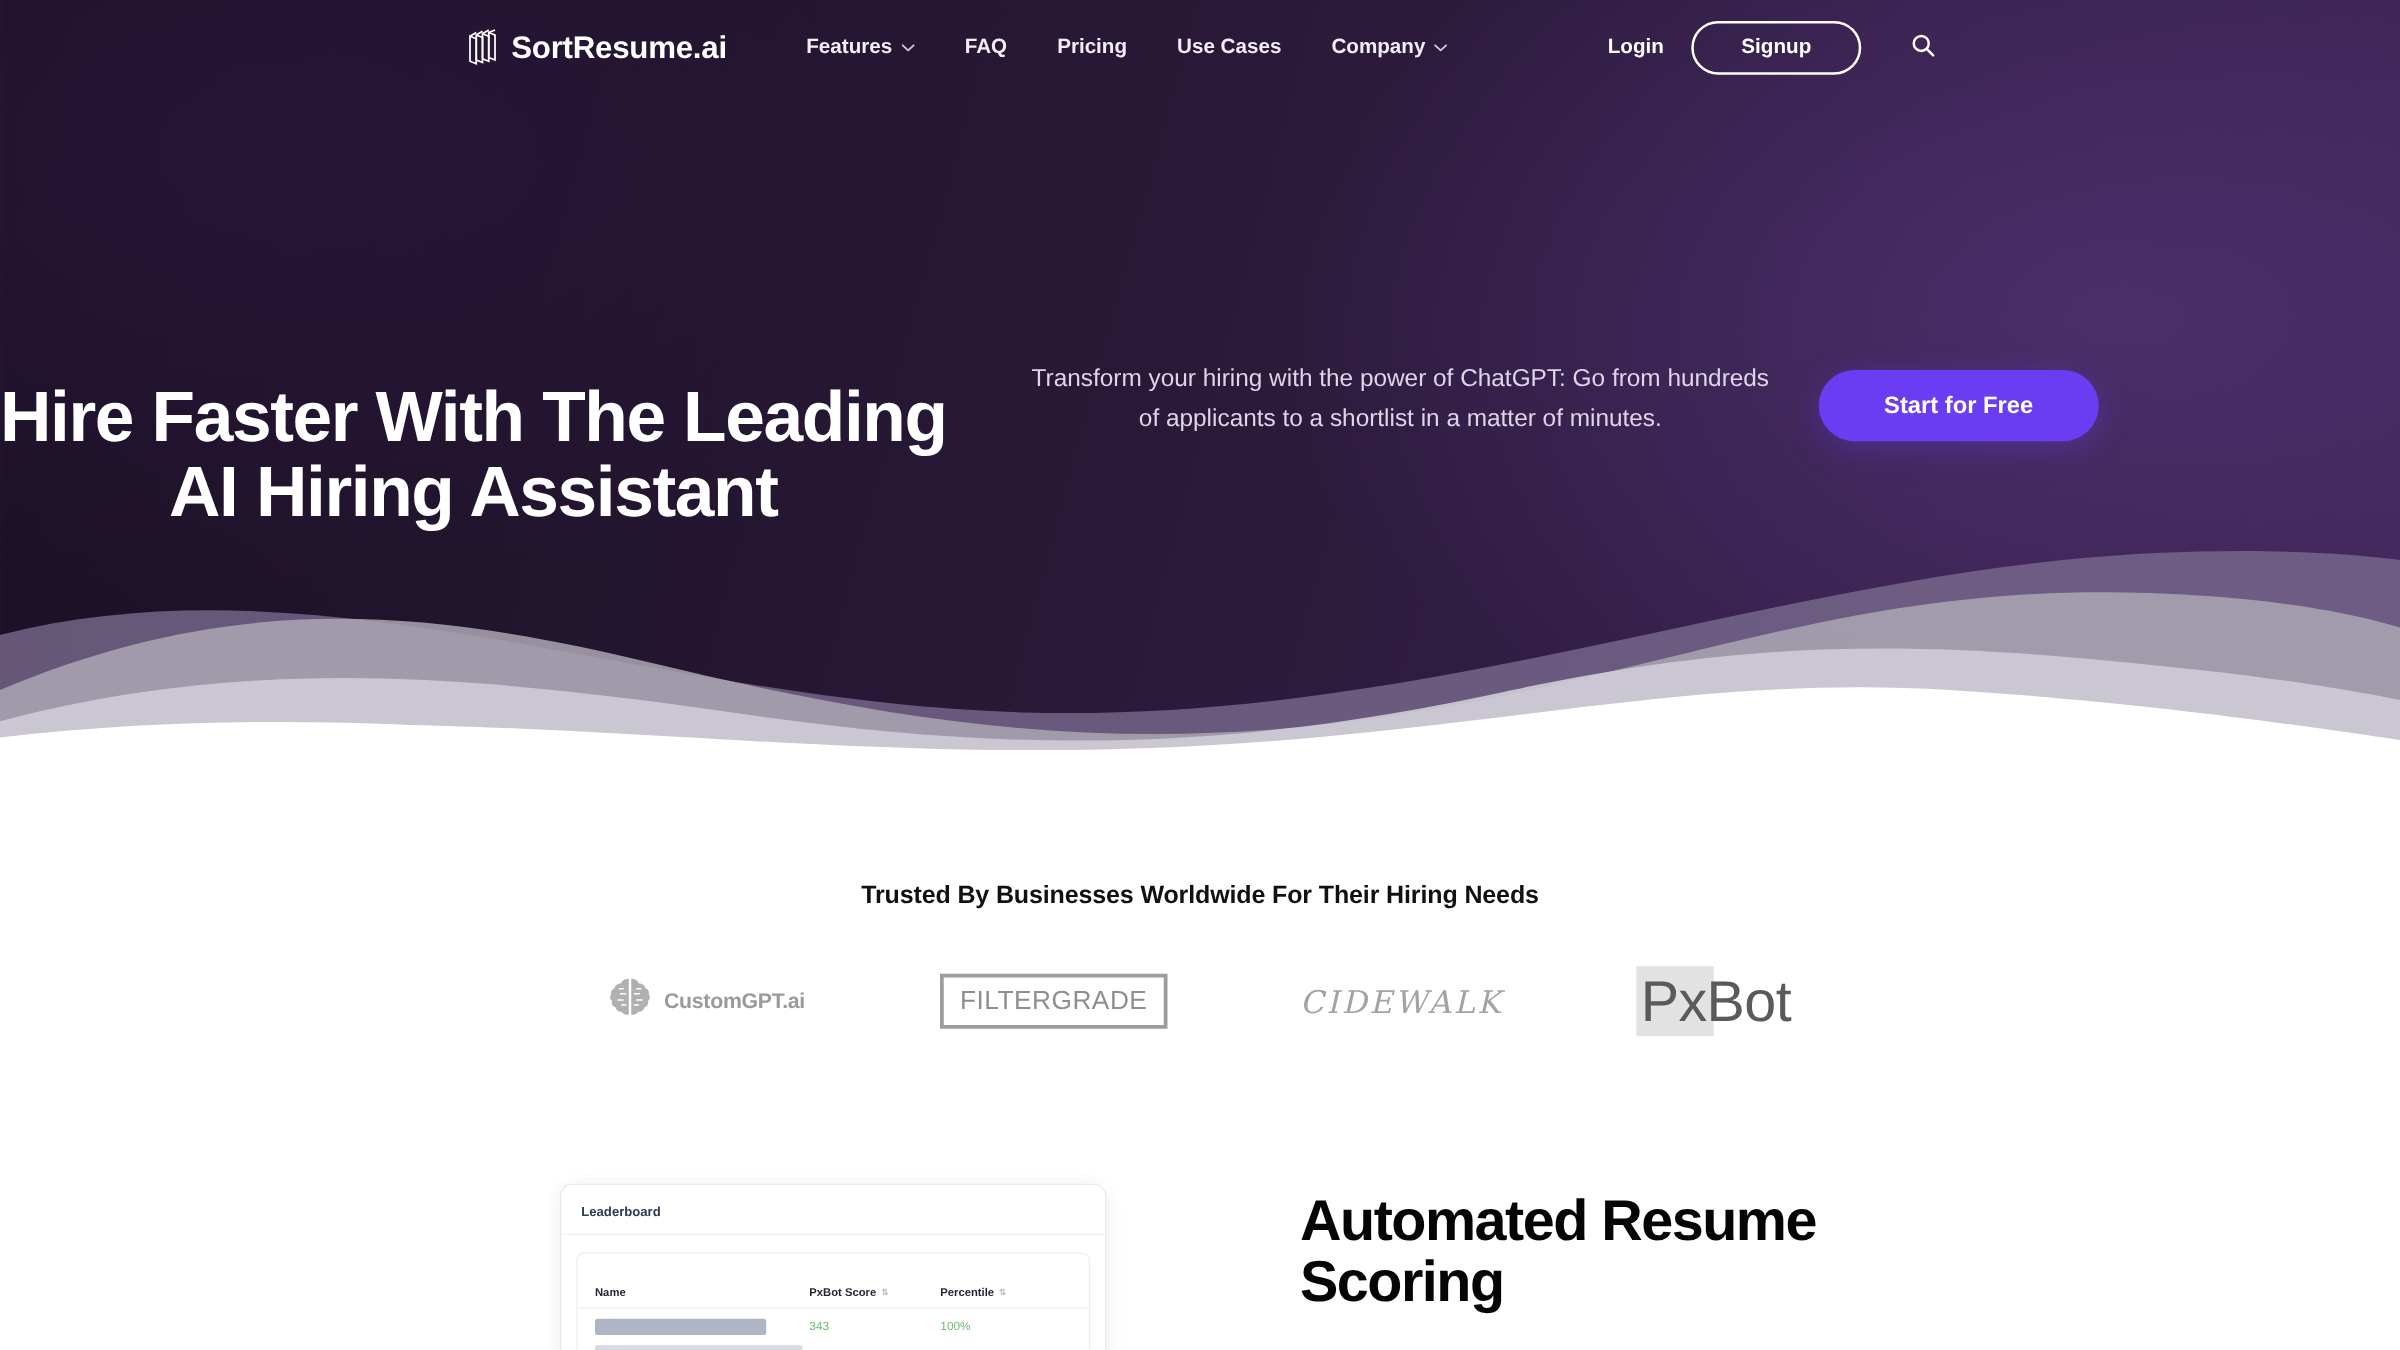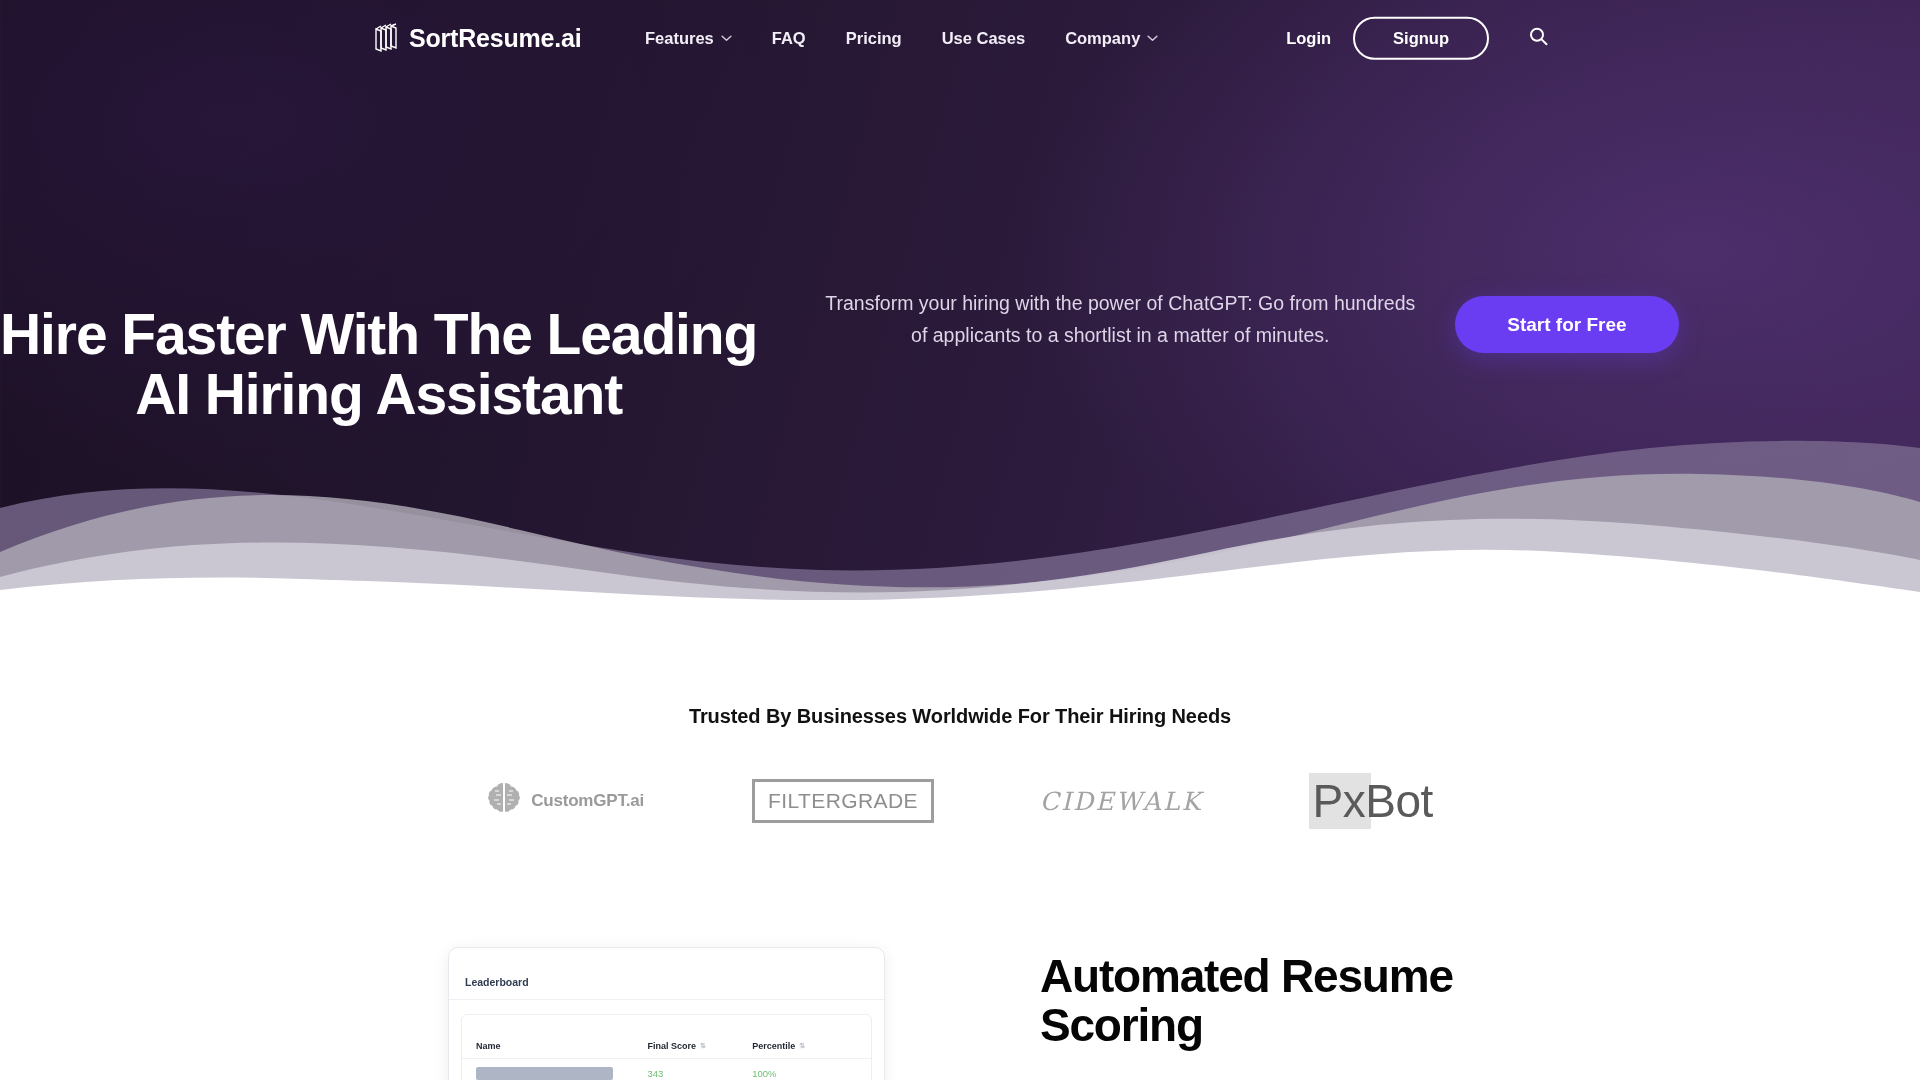--- a/index.html
+++ b/index.html
@@ -132,21 +132,21 @@
   
   .feature {
     position: absolute; top: 930px; left: 0; width: 1920px; height: 150px;
   }
   .shot {
     position: absolute; left: 448px; top: 17px; width: 437px; height: 160px;
     background: #ffffff; border: 1px solid #e7e9ee; border-radius: 10px;
     box-shadow: 0 3px 16px rgba(20,25,45,0.07); overflow: hidden;
   }
   .shot-title {
-    margin: 28px 0 0 16px; color: #2f3b52; font-size: 10.5px; font-weight: 700;
+    margin: 16px 0 0 16px; color: #2f3b52; font-size: 10.5px; font-weight: 700;
   }
   .shot-rule { margin: 11px 0 0 0; height: 1px; background: #eef0f4; }
   .shot-card {
     margin: 14px 12px 0 12px; border: 1px solid #eceef2; border-radius: 6px;
     height: 110px; overflow: hidden;
   }
   .shot-thead {
     display: flex; align-items: flex-end; padding: 26px 14px 7px 14px;
     border-bottom: 1px solid #eef0f4;
   }
@@ -295,21 +295,21 @@
 
   <section class="feature">
 
     <div class="shot">
       <div class="shot-title">Leaderboard</div>
       <div class="shot-rule"></div>
       <div class="shot-card">
         <div class="shot-thead">
           <div class="th c1">Name</div>
           <div class="th c2">
-            <span>Final Score</span>
+            <span>PxBot Score</span>
             <span class="sortic">⇅</span>
           </div>
           <div class="th c3">
             <span>Percentile</span>
             <span class="sortic">⇅</span>
           </div>
         </div>
         <div class="shot-row">
           <div class="rc1">
               <div class="redact a"></div>

